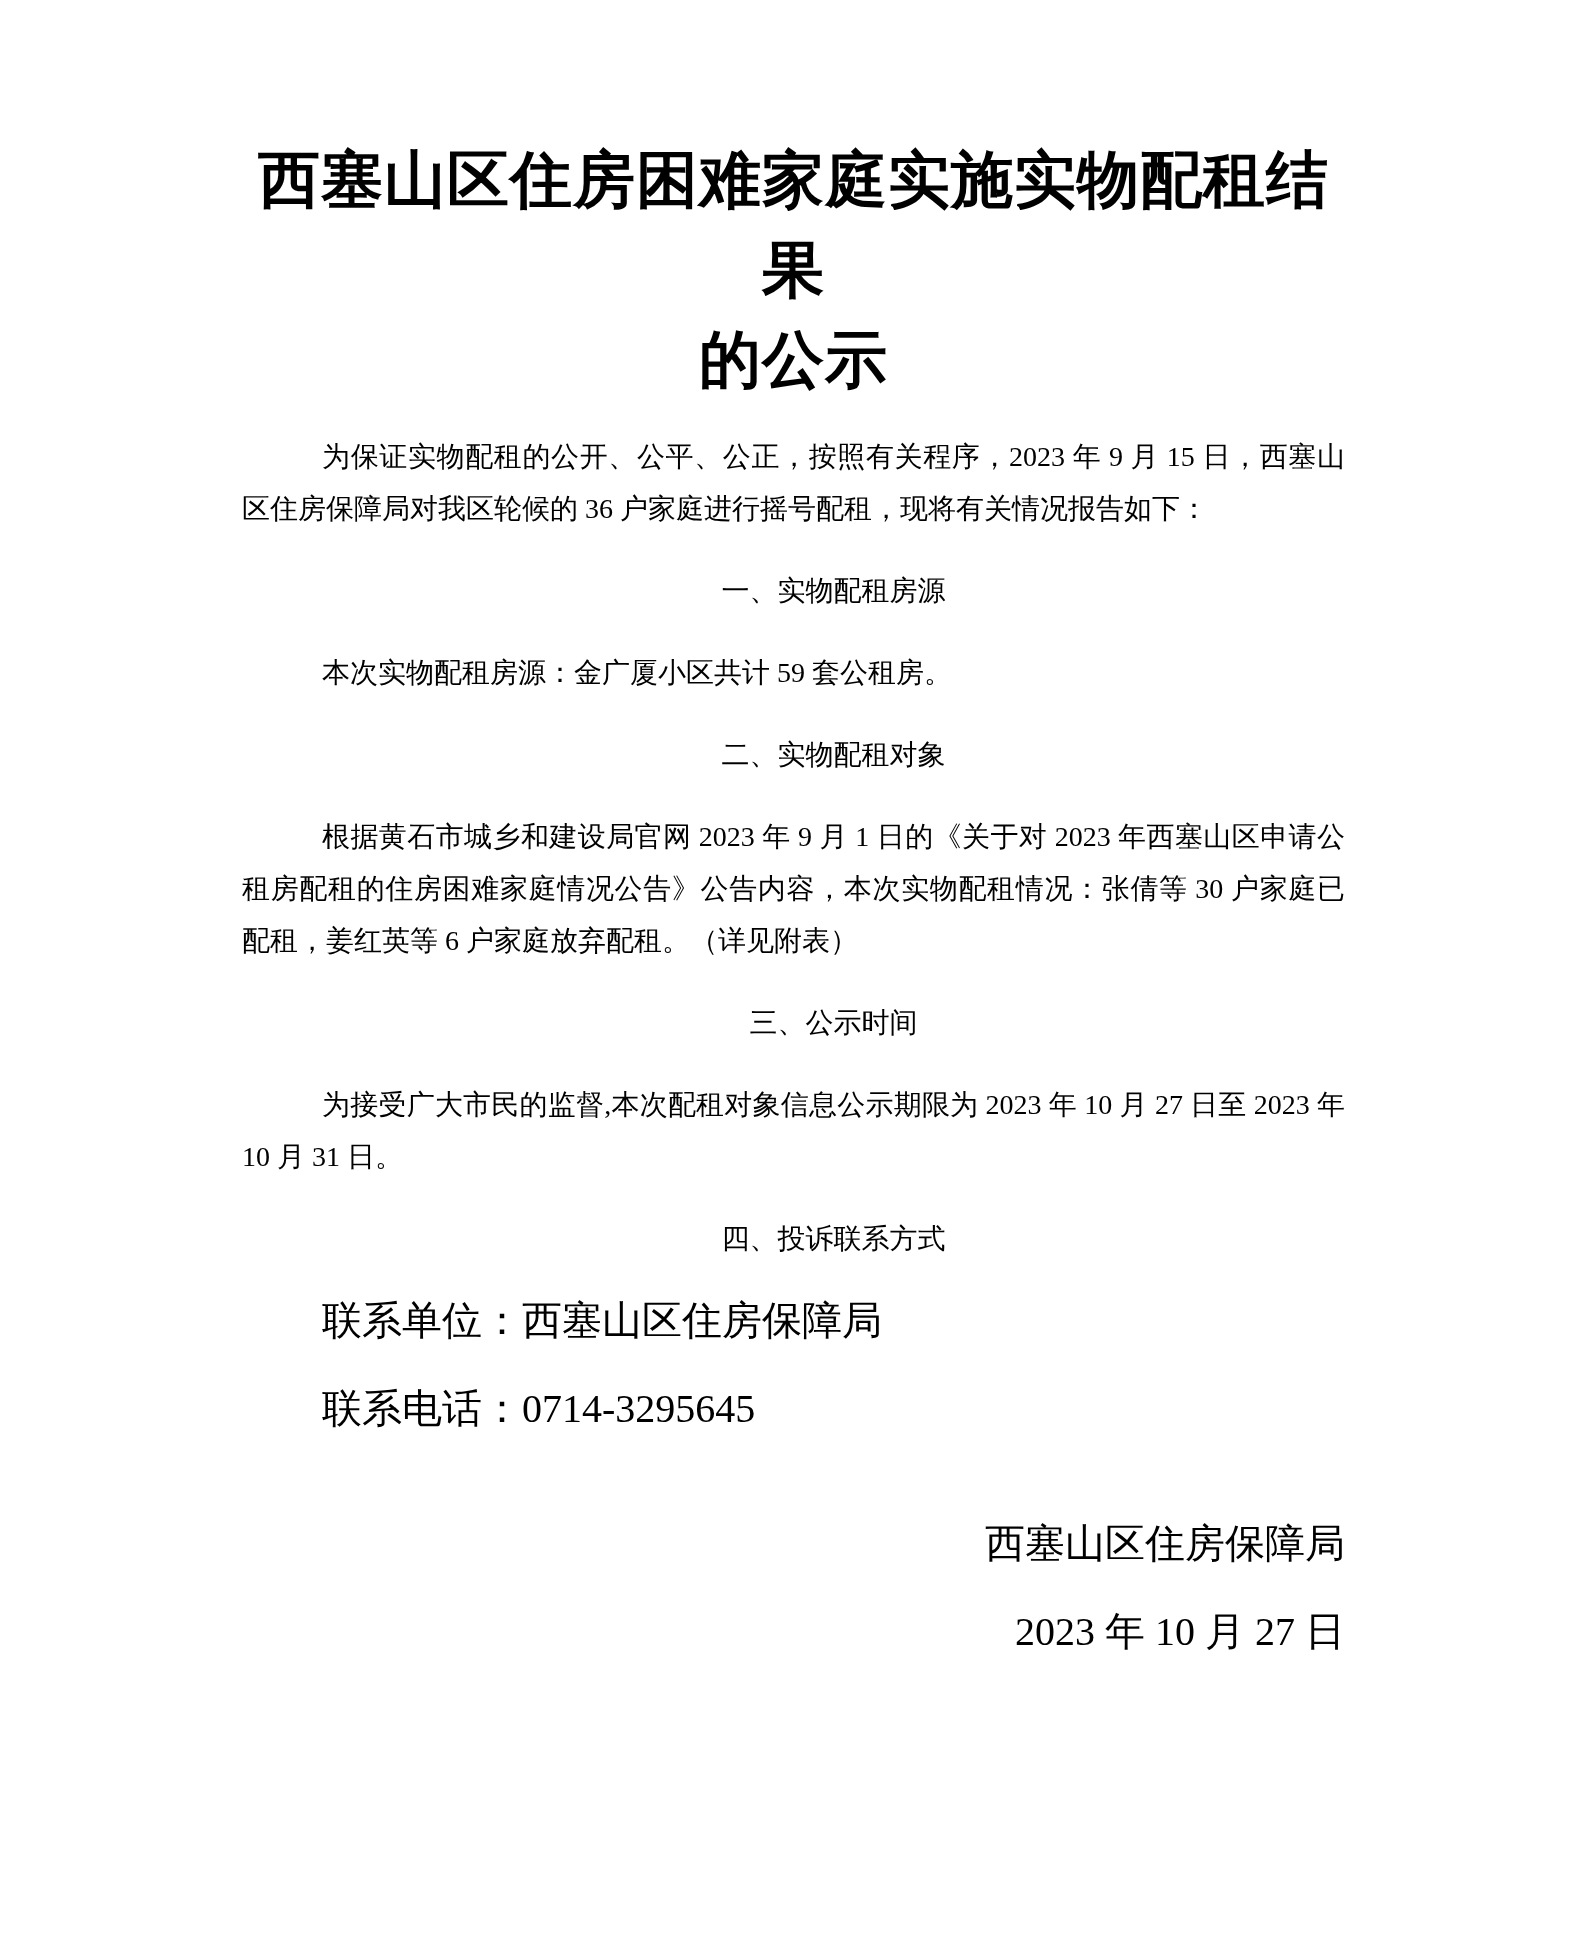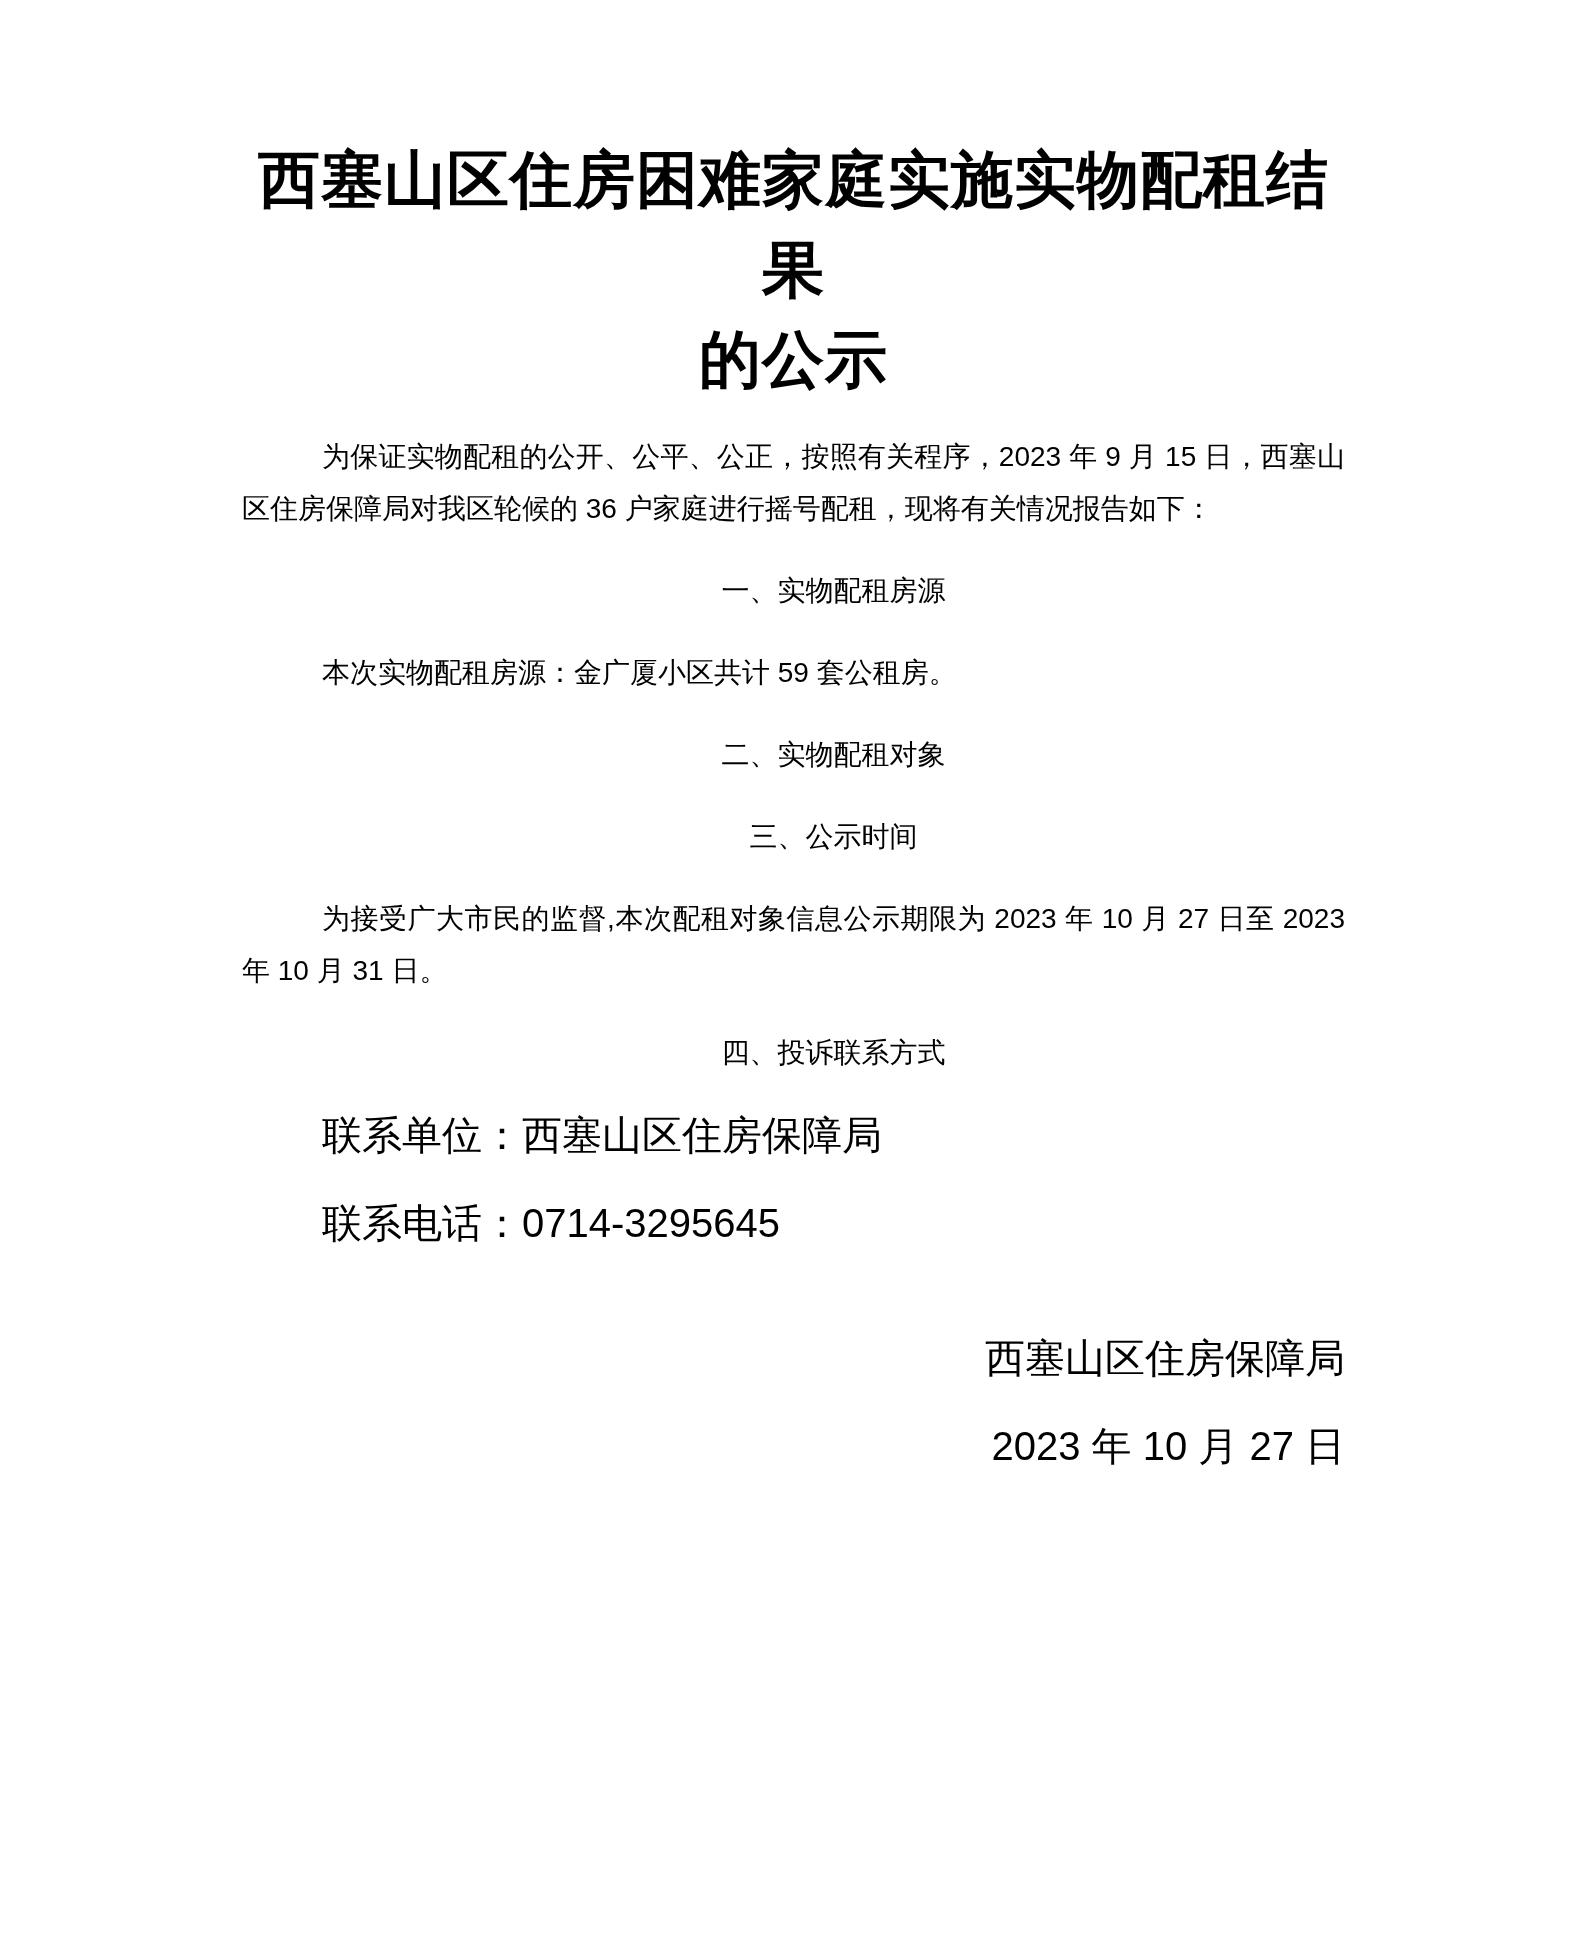--- a/index.html
+++ b/index.html
@@ -8,21 +8,21 @@
     background: #ffffff;
   }
   .page {
     position: relative;
     box-sizing: border-box;
     width: 1587px;
     height: 1939px;
     margin: 0 auto;
     background: #ffffff;
     color: #000000;
-    font-family: Liberation Sans, sans-serif;
+    font-family: Liberation Serif, serif;
     padding: 135px 242px 0 242px;
     overflow: hidden;
   }
   .doc-title {
     text-align: center;
     font-size: 62px;
     font-weight: bold;
     line-height: 90px;
     margin: 0 0 26px 0;
     letter-spacing: 1px;
@@ -62,20 +62,21 @@
     <span>西塞山区住房困难家庭实施实物配租结果</span><br>
     <span>的公示</span>
   </h1>
 
   <p class="para">为保证实物配租的公开、公平、公正，按照有关程序，2023 年 9 月 15 日，西塞山区住房保障局对我区轮候的 36 户家庭进行摇号配租，现将有关情况报告如下：</p>
 
   <p class="para no-justify">一、实物配租房源</p>
   <p class="para">本次实物配租房源：金广厦小区共计 59 套公租房。</p>
 
   <p class="para no-justify">二、实物配租对象</p>
+  <p class="para">根据黄石市城乡和建设局官网 2023 年 9 月 1 日的《关于对 2023 年西塞山区申请公租房配租的住房困难家庭情况公告》公告内容，本次实物配租情况：张倩等 30 户家庭已配租，姜红英等 6 户家庭放弃配租。（详见附表）</p>
 
   <p class="para no-justify">三、公示时间</p>
   <p class="para">为接受广大市民的监督,本次配租对象信息公示期限为 2023 年 10 月 27 日至 2023 年 10 月 31 日。</p>
 
   <p class="para no-justify">四、投诉联系方式</p>
 
   <p class="contact-line">联系单位：西塞山区住房保障局</p>
   <p class="contact-line">联系电话：0714-3295645</p>
 
   <div class="signature-block">

